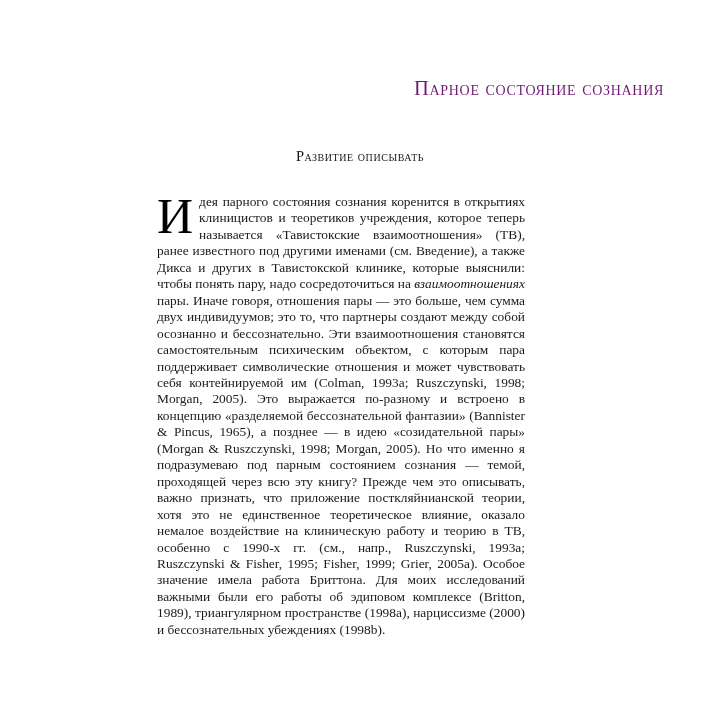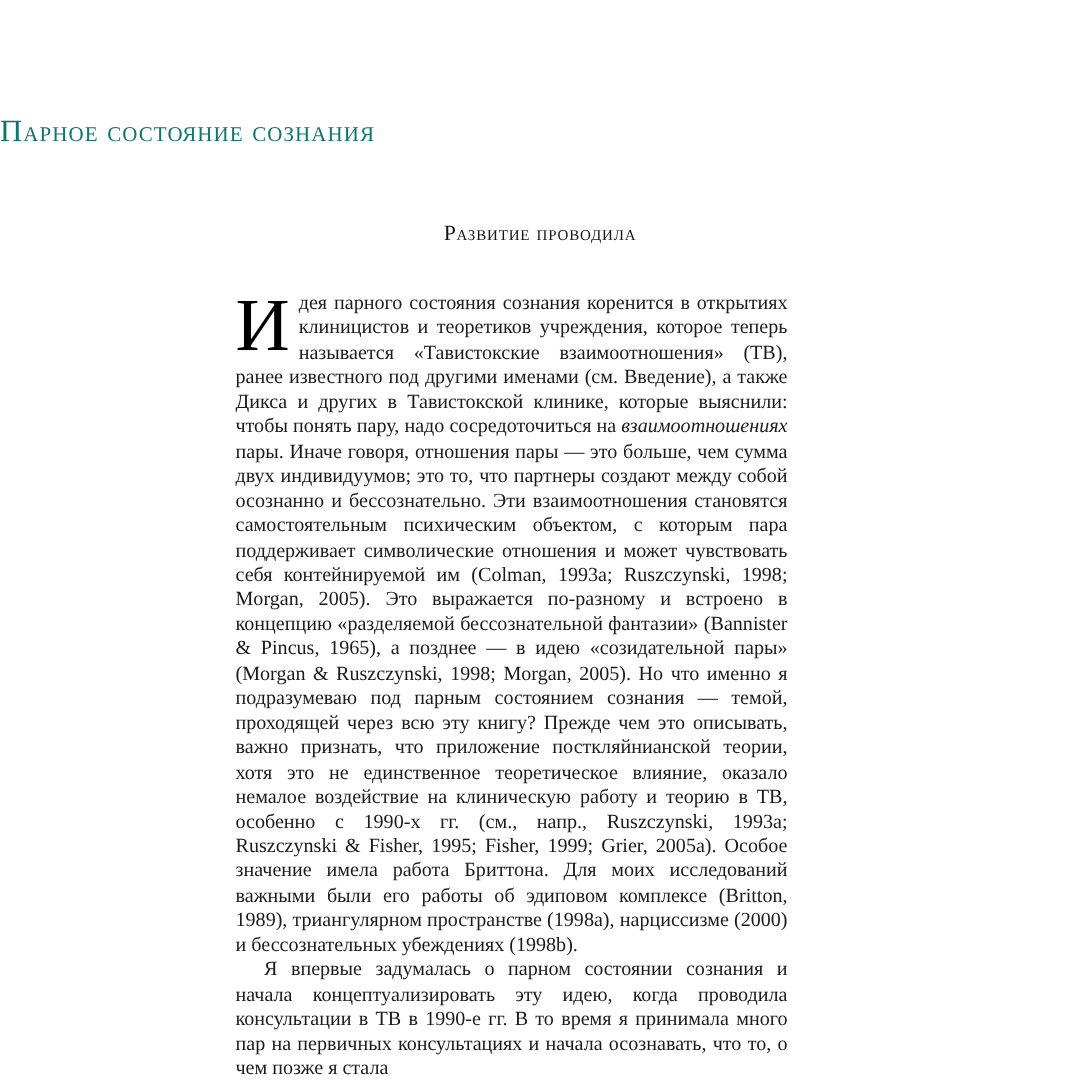--- a/index.html
+++ b/index.html
@@ -23,26 +23,26 @@
     background: #ffffff;
     box-sizing: border-box;
   }
 
   
   .chapter-title {
     position: absolute;
     top: 76px;
     left: 0;
     width: 664px;
-    text-align: left;
+    text-align: right;
     font-family: "Liberation Serif", "DejaVu Serif", serif;
     font-size: 20.5px;
     font-variant: small-caps;
     letter-spacing: 0.7px;
-    color: #0f766e;
+    color: #701a75;
     font-weight: 400;
     margin: 0;
     line-height: 1.2;
     white-space: nowrap;
   }
 
   .section-title {
     position: absolute;
     top: 148px;
     left: 0;
@@ -112,24 +112,23 @@
     letter-spacing: 0.2px;
   }
 </style>
 </head>
 <body>
 
 <div class="page">
 
   <h1 class="chapter-title">Парное состояние сознания</h1>
 
-  <h2 class="section-title">Развитие проводила</h2>
+  <h2 class="section-title">Развитие описывать</h2>
 
   <div class="textblock">
 
     <p class="para"><span class="dropcap">И</span><span>дея парного состояния сознания коренится в открытиях клиницистов и теоретиков учреждения, которое теперь называется «Тавистокские взаимоотношения» (ТВ), ранее известного под другими именами (см. Введение), а также Дикса и других в Тавистокской клинике, которые выяснили: чтобы понять пару, надо сосредоточиться на </span><span class="italic">взаимоотношениях</span><span> пары. Иначе говоря, отношения пары — это больше, чем сумма двух индивидуумов; это то, что партнеры создают между собой осознанно и бессознательно. Эти взаимоотношения становятся самостоятельным психическим объектом, с которым пара поддерживает символические отношения и может чувствовать себя контейнируемой им (Colman, 1993a; Ruszczynski, 1998; Morgan, 2005). Это выражается по-разному и встроено в концепцию «разделяемой бессознательной фантазии» (Bannister &amp; Pincus, 1965), а позднее — в идею «созидательной пары» (Morgan &amp; Ruszczynski, 1998; Morgan, 2005). Но что именно я подразумеваю под парным состоянием сознания — темой, проходящей через всю эту книгу? Прежде чем это описывать, важно признать, что приложение посткляйнианской теории, хотя это не единственное теоретическое влияние, оказало немалое воздействие на клиническую работу и теорию в ТВ, особенно с 1990-х гг. (см., напр., Ruszczynski, 1993a; Ruszczynski &amp; Fisher, 1995; Fisher, 1999; Grier, 2005a). Особое значение имела работа Бриттона. Для моих исследований важными были его работы об эдиповом комплексе (Britton, 1989), триангулярном пространстве (1998a), нарциссизме (2000) и бессознательных убеждениях (1998b).</span></p>
 
-    <p class="para">Я впервые задумалась о парном состоянии сознания и начала концептуализировать эту идею, когда проводила консультации в ТВ в 1990-е гг. В то время я принимала много пар на первичных консультациях и начала осознавать, что то, о чем позже я стала</p>
 
   </div>
 
 
 </div>
 
 </body></html>

